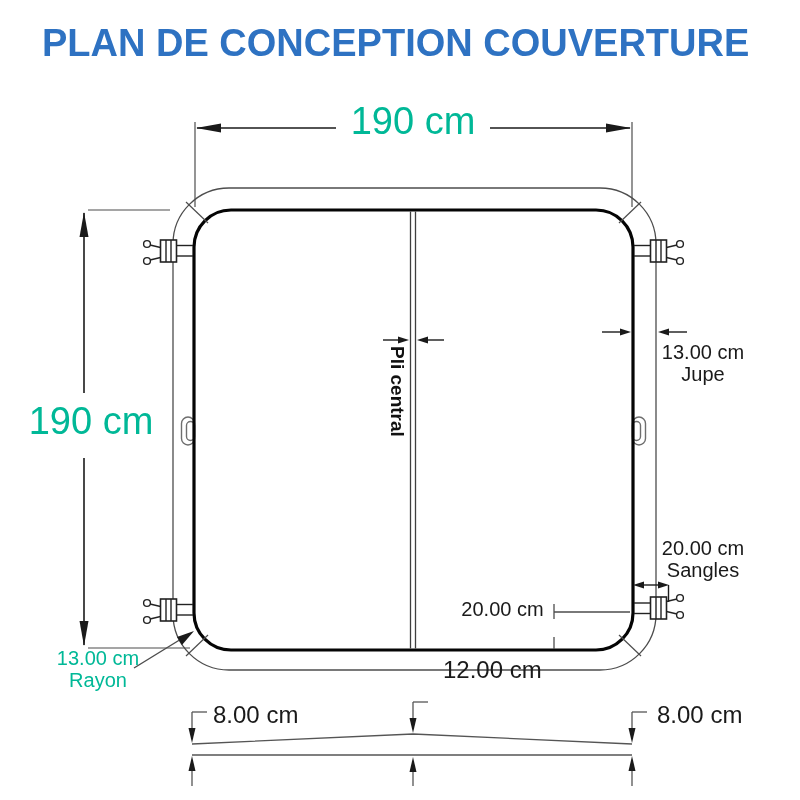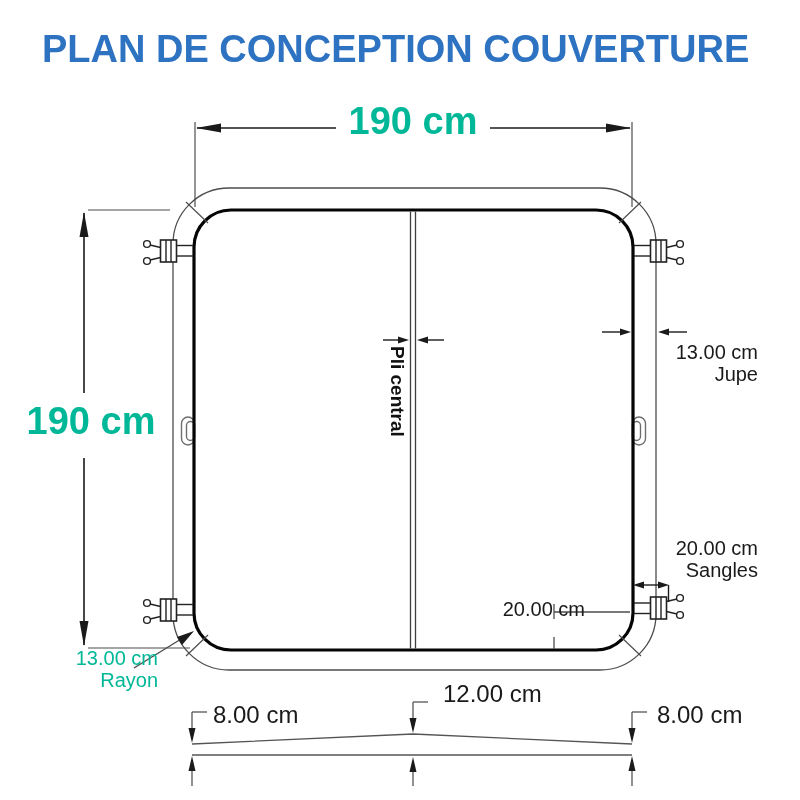--- a/index.html
+++ b/index.html
@@ -2,43 +2,43 @@
 <html><head>
 <meta charset="utf-8">
 <style>
   html,body{margin:0;padding:0;background:#ffffff;}
   .canvas{
     position:relative;width:800px;height:800px;background:#ffffff;overflow:hidden;
     font-family:"Liberation Sans", sans-serif;color:#1a1a1a;
   }
   .title{
     position:absolute;left:42px;top:22px;width:720px;
-    font-size:38px;font-weight:bold;color:#2E72C2;letter-spacing:0px;white-space:nowrap;margin-top:6px;
+    font-size:38px;font-weight:bold;color:#2E72C2;letter-spacing:0px;white-space:nowrap;
   }
   .big-dim{
-    position:absolute;font-size:38px;font-weight:bold;color:#00B897;text-align:center;white-space:nowrap;
+    position:absolute;font-size:38px;font-weight:normal;color:#00B897;text-align:center;white-space:nowrap;
   }
   .dim-top{left:338px;top:100px;width:150px;}
   .dim-left{left:20px;top:400px;width:142px;}
   .lbl{
-    position:absolute;font-size:20px;line-height:22px;text-align:right;color:#1a1a1a;white-space:nowrap;
+    position:absolute;font-size:20px;line-height:22px;text-align:center;color:#1a1a1a;white-space:nowrap;
   }
   .lbl .val{font-weight:normal;display:block;}
   .lbl .sub{font-weight:normal;display:block;}
   .lbl-jupe{left:648px;top:341px;width:110px;}
   .lbl-sangles{left:648px;top:537px;width:110px;}
   .lbl-coin{left:420px;top:598px;width:165px;}
   .lbl-rayon{left:38px;top:647px;width:120px;color:#00B897;}
   .fold-label{
     position:absolute;left:408px;top:346px;transform-origin:0 0;transform:rotate(90deg);
     font-size:19px;font-weight:bold;white-space:nowrap;color:#111;
   }
   .profile-lbl{position:absolute;font-size:24px;white-space:nowrap;color:#1a1a1a;}
   .p-left{left:213px;top:701px;}
-  .p-mid{left:443px;top:680px;}
+  .p-mid{left:443px;top:656px;}
   .p-right{left:657px;top:701px;}
   svg.linework{position:absolute;left:0;top:0;}
 </style>
 </head>
 <body>
 
 <div class="canvas">
 
   <div class="title">PLAN DE CONCEPTION COUVERTURE</div>
 

